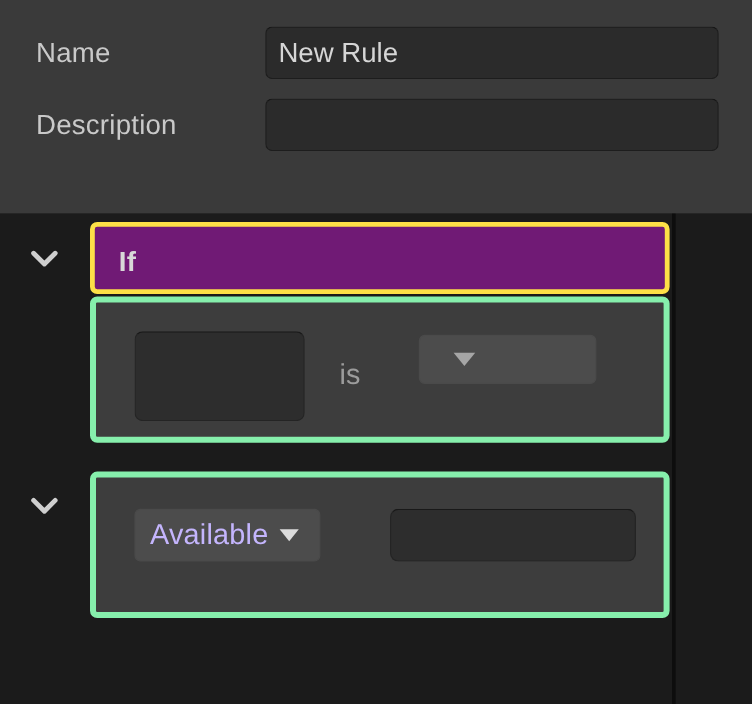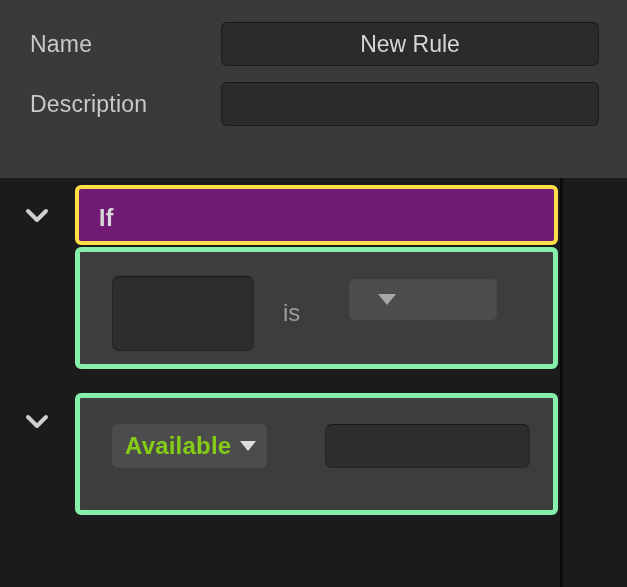--- a/index.html
+++ b/index.html
@@ -64,21 +64,20 @@
     border: 1px solid #1d1d1d;
     border-top-color: #161616;
     border-radius: 6px;
     color: #d6d6d6;
     font-family: "Liberation Sans", sans-serif;
     font-size: 23px;
     line-height: 42px;
     padding: 0 10px;
     white-space: nowrap;
     overflow: hidden;
-    text-align: center;
   }
 
   
   .body-area {
     position: absolute;
     left: 0;
     top: 178px;
     width: 627px;
     height: 409px;
     background: #1b1b1b;
@@ -198,21 +197,21 @@
     left: 32px;
     top: 26px;
     height: 44px;
     min-width: 155px;
   }
   .dropdown-label {
     font-size: 24px;
     letter-spacing: 0.2px;
   }
   .dropdown-select .dropdown-label { color: #a2a2a2; }
-  .dropdown-available .dropdown-label { color: #84cc16; font-weight: bold; }
+  .dropdown-available .dropdown-label { color: #c4b5fd; }
 
   .caret {
     width: 0;
     height: 0;
     margin-left: 12px;
     border-left: 9px solid transparent;
     border-right: 9px solid transparent;
     border-top: 11px solid #bdbdbd;
   }
   .dropdown-select .caret {

